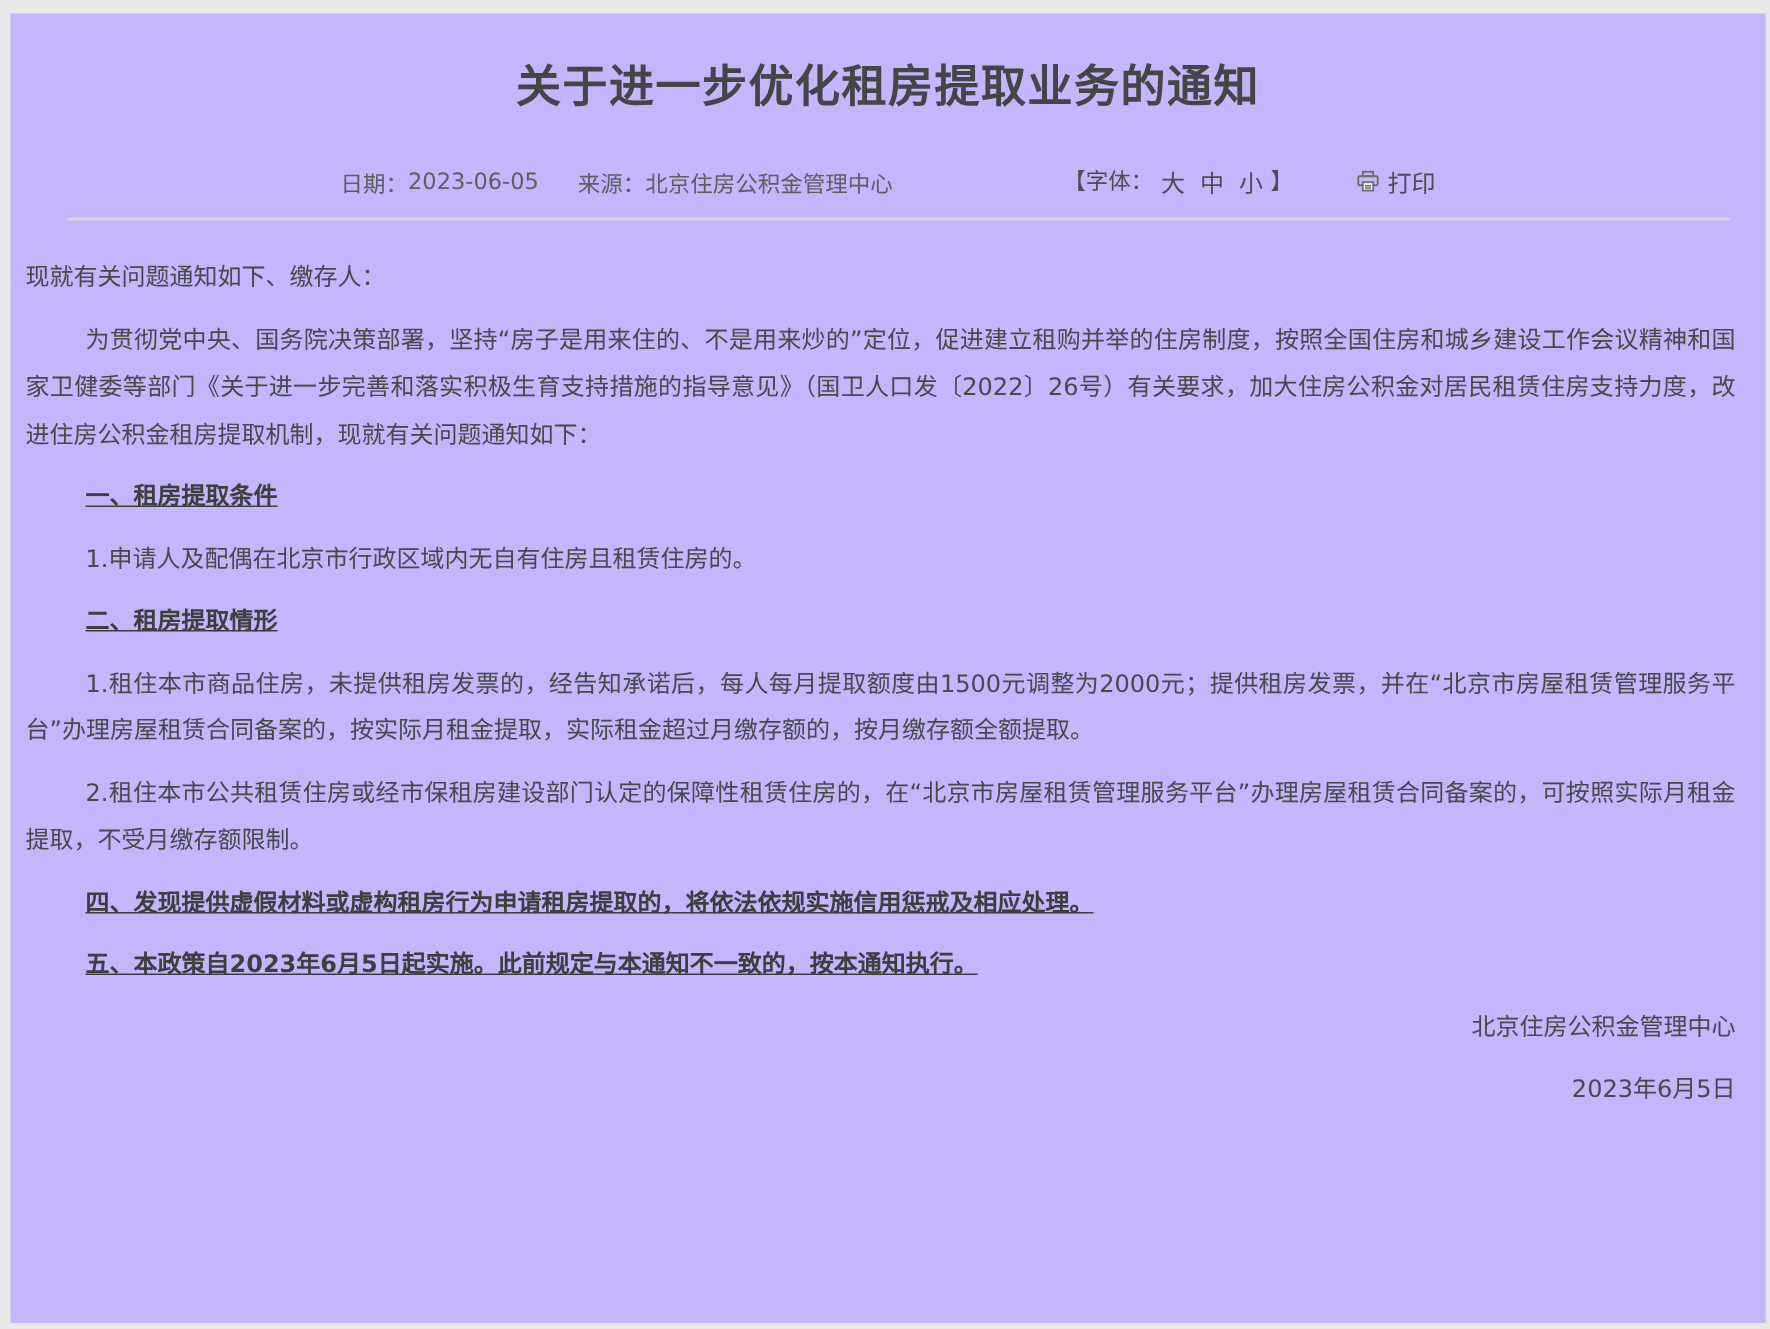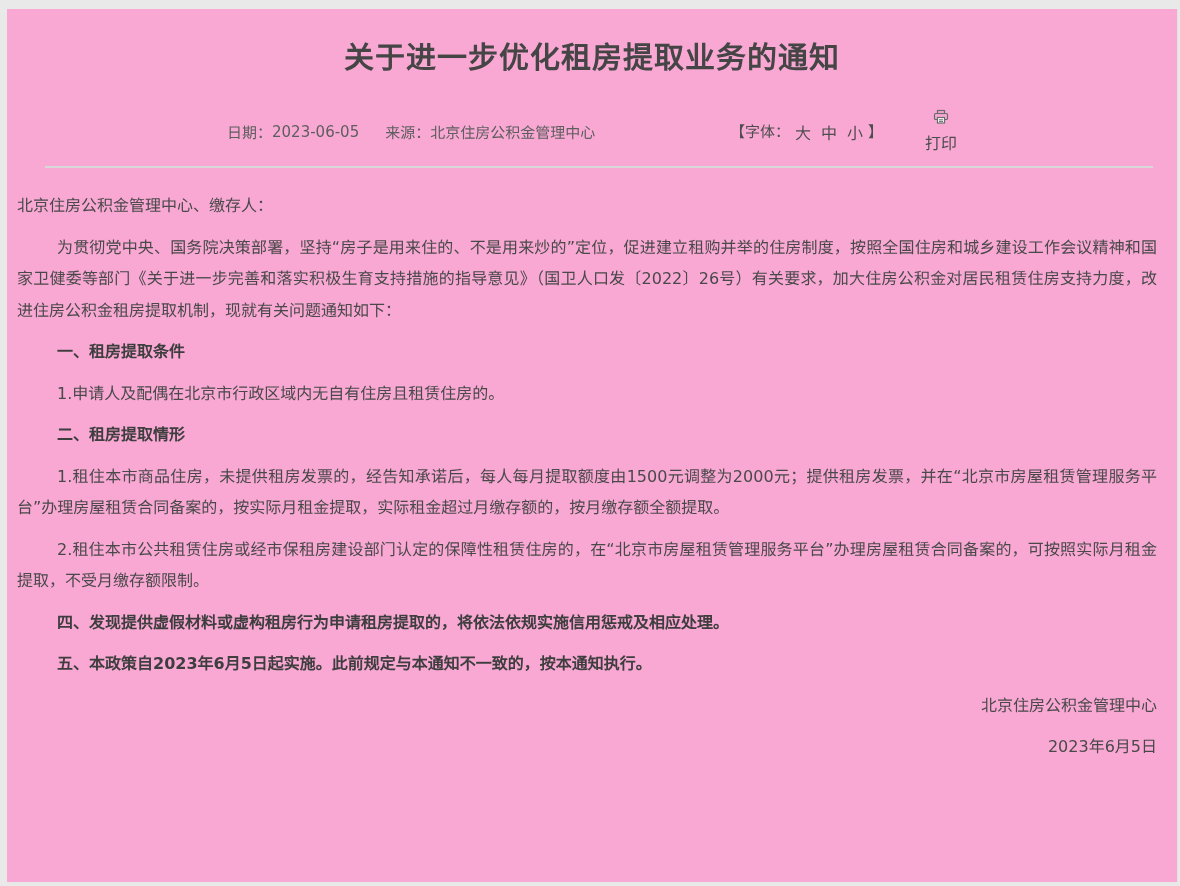--- a/index.html
+++ b/index.html
@@ -5,21 +5,21 @@
   html, body { margin: 0; padding: 0; }
   body {
     width: 1180px; height: 886px;
     background: #e9e9e9;
     font-family: "DejaVu Sans", "Liberation Sans", sans-serif;
     overflow: hidden;
   }
   .viewport { position: relative; width: 1180px; height: 886px; }
   .page {
     position: absolute; left: 7px; top: 9px; right: 2px; bottom: 4px;
-    background: #f9a8d4;
+    background: #c4b5fd;
     border-right: 1px solid #e3e3e3;
     overflow: hidden;
   }
   .title {
     margin: 24px 0 0;
     text-align: center;
     font-size: 30px;
     font-weight: 700;
     color: #454545;
     letter-spacing: 1px;
@@ -41,35 +41,34 @@
     color: #4d4d4d; text-decoration: none; cursor: pointer;
     margin: 0 5px; font-size: 16px;
   }
   .bracket { color: #4d4d4d; font-size: 15px; }
   .print-btn {
     display: flex; align-items: center; gap: 5px;
     margin-left: 42px;
     color: #4d4d4d; cursor: pointer; font-size: 16px;
     background: none; border: none; padding: 0;
     font-family: inherit;
-    flex-direction: column;
   }
   .divider {
     height: 2px; background: #d8d8d8;
     margin: 12px 24px 0 38px;
   }
   .body-area {
     padding: 22px 20px 0 10px;
     font-size: 16px;
     color: #494949;
   }
   .body-area p { margin: 0 0 10px; line-height: 31.5px; }
   .salutation { text-indent: 0; }
   .para { text-indent: 40px; text-align: justify; }
-  .bold { font-weight: 700; color: #3e3e3e; }
+  .bold { font-weight: 700; color: #3e3e3e; text-decoration: underline; }
   .sig { text-align: right; }
 </style>
 </head>
 <body>
 
 <div class="viewport">
   <div class="page">
 
     <h1 class="title">关于进一步优化租房提取业务的通知</h1>
 
@@ -100,21 +99,21 @@
             </svg>
           </span>
           <span>打印</span>
         </button>
       </div>
     </div>
 
     <div class="divider"></div>
 
     <div class="body-area">
-      <p class="salutation">北京住房公积金管理中心、缴存人：</p>
+      <p class="salutation">现就有关问题通知如下、缴存人：</p>
       <p class="para">为贯彻党中央、国务院决策部署，坚持“房子是用来住的、不是用来炒的”定位，促进建立租购并举的住房制度，按照全国住房和城乡建设工作会议精神和国家卫健委等部门《关于进一步完善和落实积极生育支持措施的指导意见》（国卫人口发〔2022〕26号）有关要求，加大住房公积金对居民租赁住房支持力度，改进住房公积金租房提取机制，现就有关问题通知如下：</p>
       <p class="para bold">一、租房提取条件</p>
       <p class="para">1.申请人及配偶在北京市行政区域内无自有住房且租赁住房的。</p>
       <p class="para bold">二、租房提取情形</p>
       <p class="para">1.租住本市商品住房，未提供租房发票的，经告知承诺后，每人每月提取额度由1500元调整为2000元；提供租房发票，并在“北京市房屋租赁管理服务平台”办理房屋租赁合同备案的，按实际月租金提取，实际租金超过月缴存额的，按月缴存额全额提取。</p>
       <p class="para">2.租住本市公共租赁住房或经市保租房建设部门认定的保障性租赁住房的，在“北京市房屋租赁管理服务平台”办理房屋租赁合同备案的，可按照实际月租金提取，不受月缴存额限制。</p>
       <p class="para bold">四、发现提供虚假材料或虚构租房行为申请租房提取的，将依法依规实施信用惩戒及相应处理。</p>
       <p class="para bold">五、本政策自2023年6月5日起实施。此前规定与本通知不一致的，按本通知执行。</p>
       <p class="sig">北京住房公积金管理中心</p>
       <p class="sig">2023年6月5日</p>

